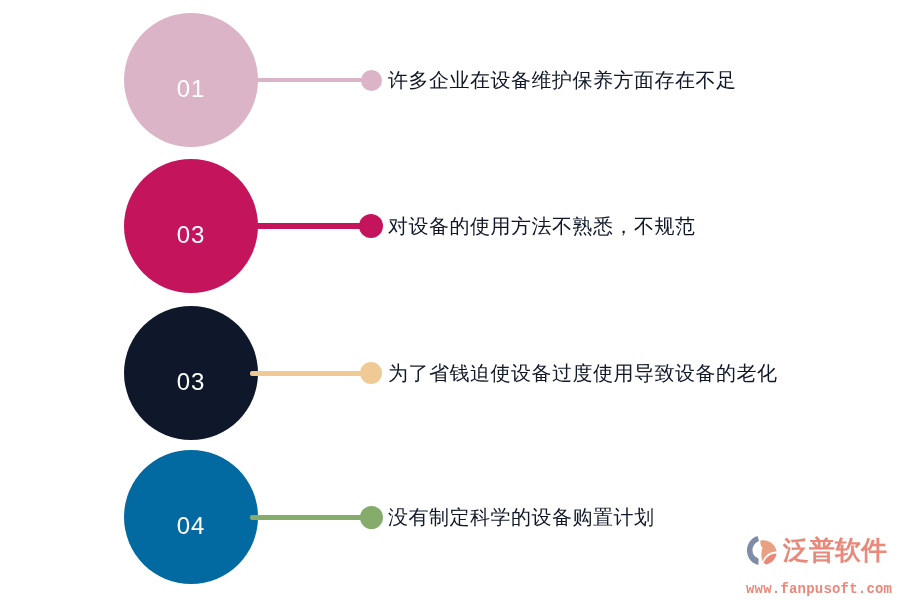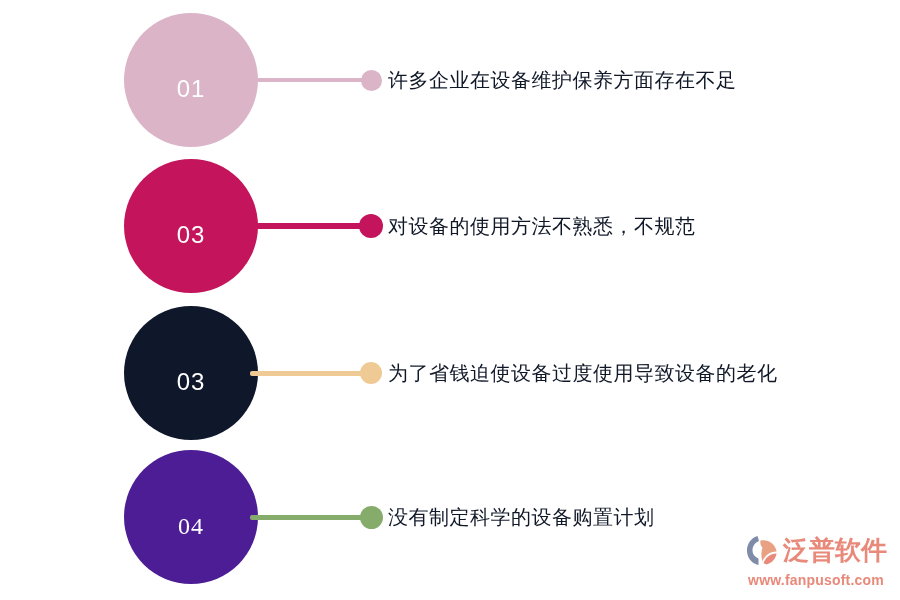--- a/index.html
+++ b/index.html
@@ -102,29 +102,29 @@
   .logo-name {
     font-size:26px;
     font-weight:700;
     color:#E8897A;
     letter-spacing:0px;
     line-height:32px;
     white-space:nowrap;
   }
 
   .logo-url {
-    font-family:Liberation Sans, sans-serif;
+    font-family:Liberation Mono, monospace;
     font-size:14px;
     font-weight:700;
     color:#E8897A;
     letter-spacing:0.2px;
     line-height:16px;
     text-align:center;
     white-space:nowrap;
-    margin-top:4px;
+    margin-top:13px;
   }
 </style>
 </head>
 <body>
 
 <div id="infographic">
 
   <div id="items-container">
       <div class="item-row" style="top: 80px;">
         <div class="number-circle" style="background: rgb(219, 180, 200);">
@@ -144,21 +144,21 @@
       </div>
       <div class="item-row" style="top: 373px;">
         <div class="number-circle" style="background: #0f172a;">
           <span class="circle-number">03</span>
         </div>
         <div class="connector-line" style="background: rgb(240, 202, 149); height: 5px; top: -2.5px;"></div>
         <div class="bullet-dot" style="background: rgb(240, 202, 149); width: 22px; height: 22px; left: 360px; top: -11px;"></div>
         <div class="item-text">为了省钱迫使设备过度使用导致设备的老化</div>
       </div>
       <div class="item-row" style="top: 517px;">
-        <div class="number-circle" style="background: #4c1d95; font-family: Liberation Serif, serif;">
+        <div class="number-circle" style="background: #0369a1;">
           <span class="circle-number">04</span>
         </div>
         <div class="connector-line" style="background: rgb(134, 172, 108); height: 5px; top: -2.5px;"></div>
         <div class="bullet-dot" style="background: rgb(134, 172, 108); width: 23px; height: 23px; left: 359.5px; top: -11.5px;"></div>
         <div class="item-text">没有制定科学的设备购置计划</div>
       </div>
     </div>
 
   <div id="brand-logo">
     <div class="logo-top">

